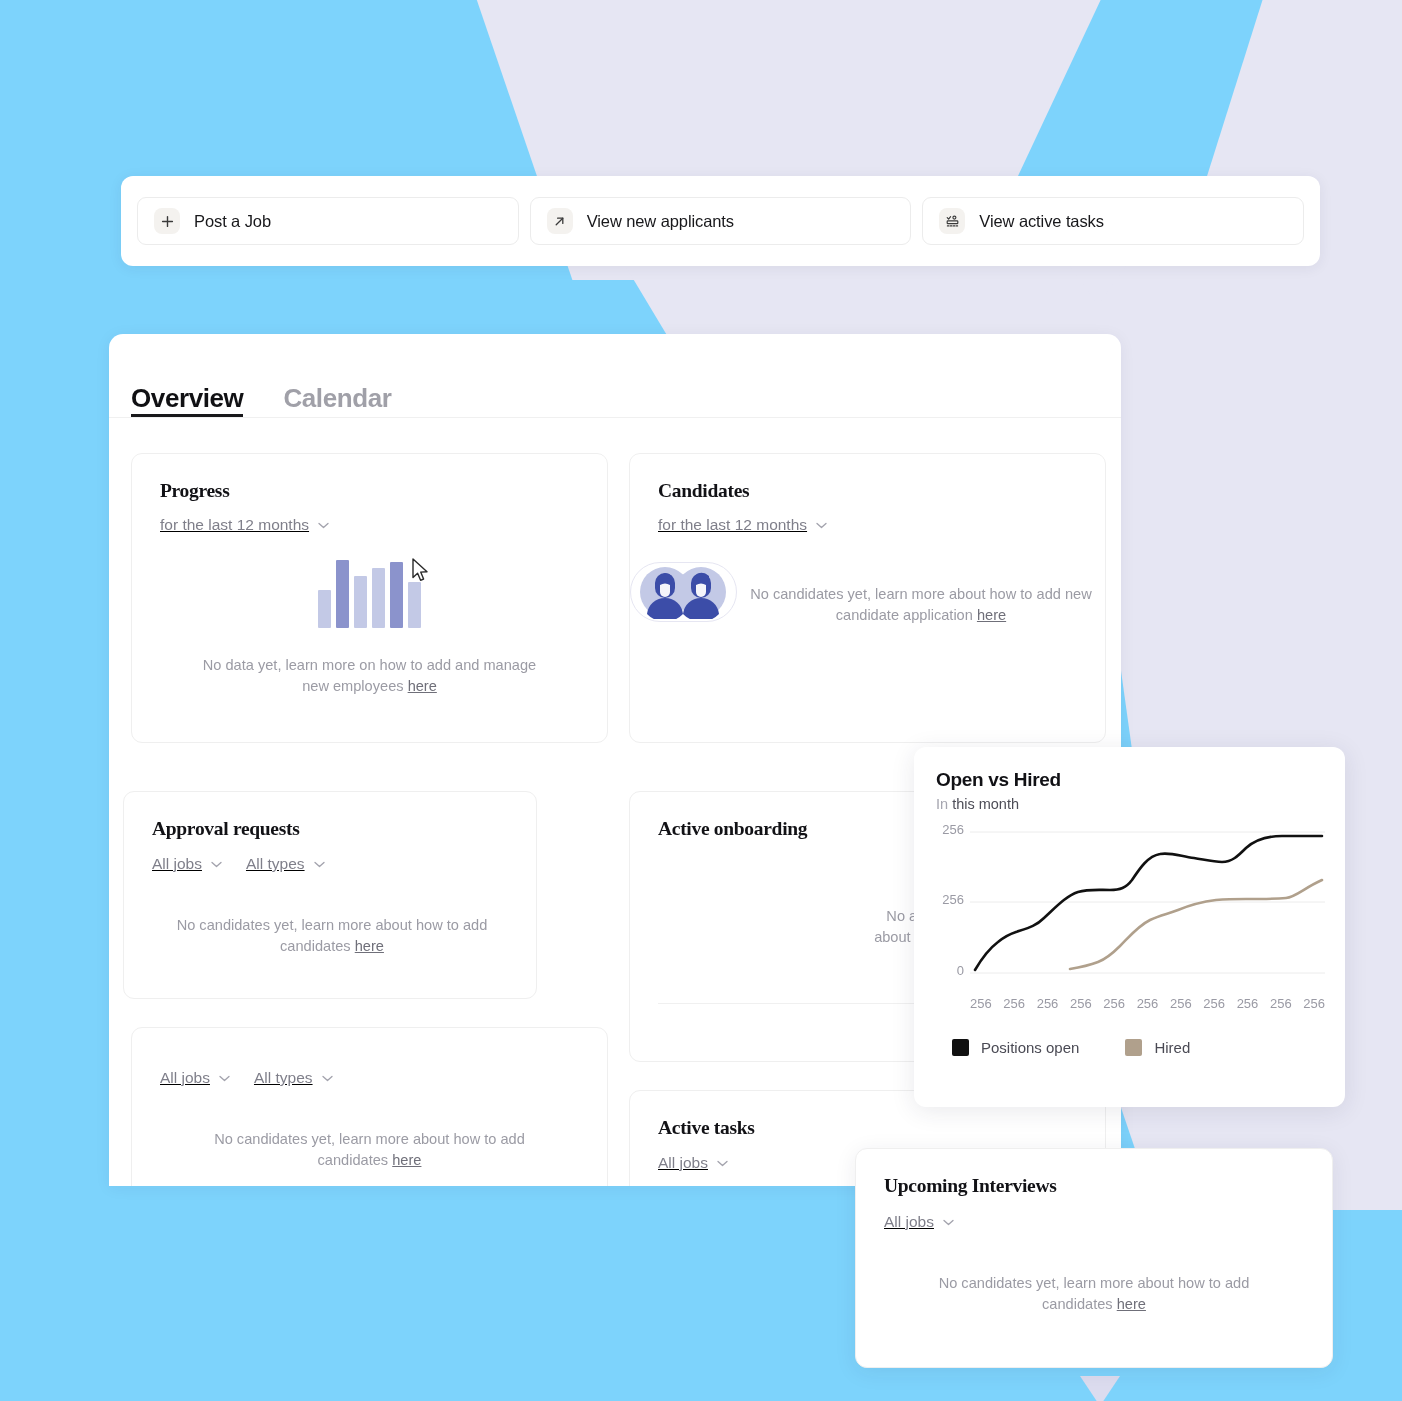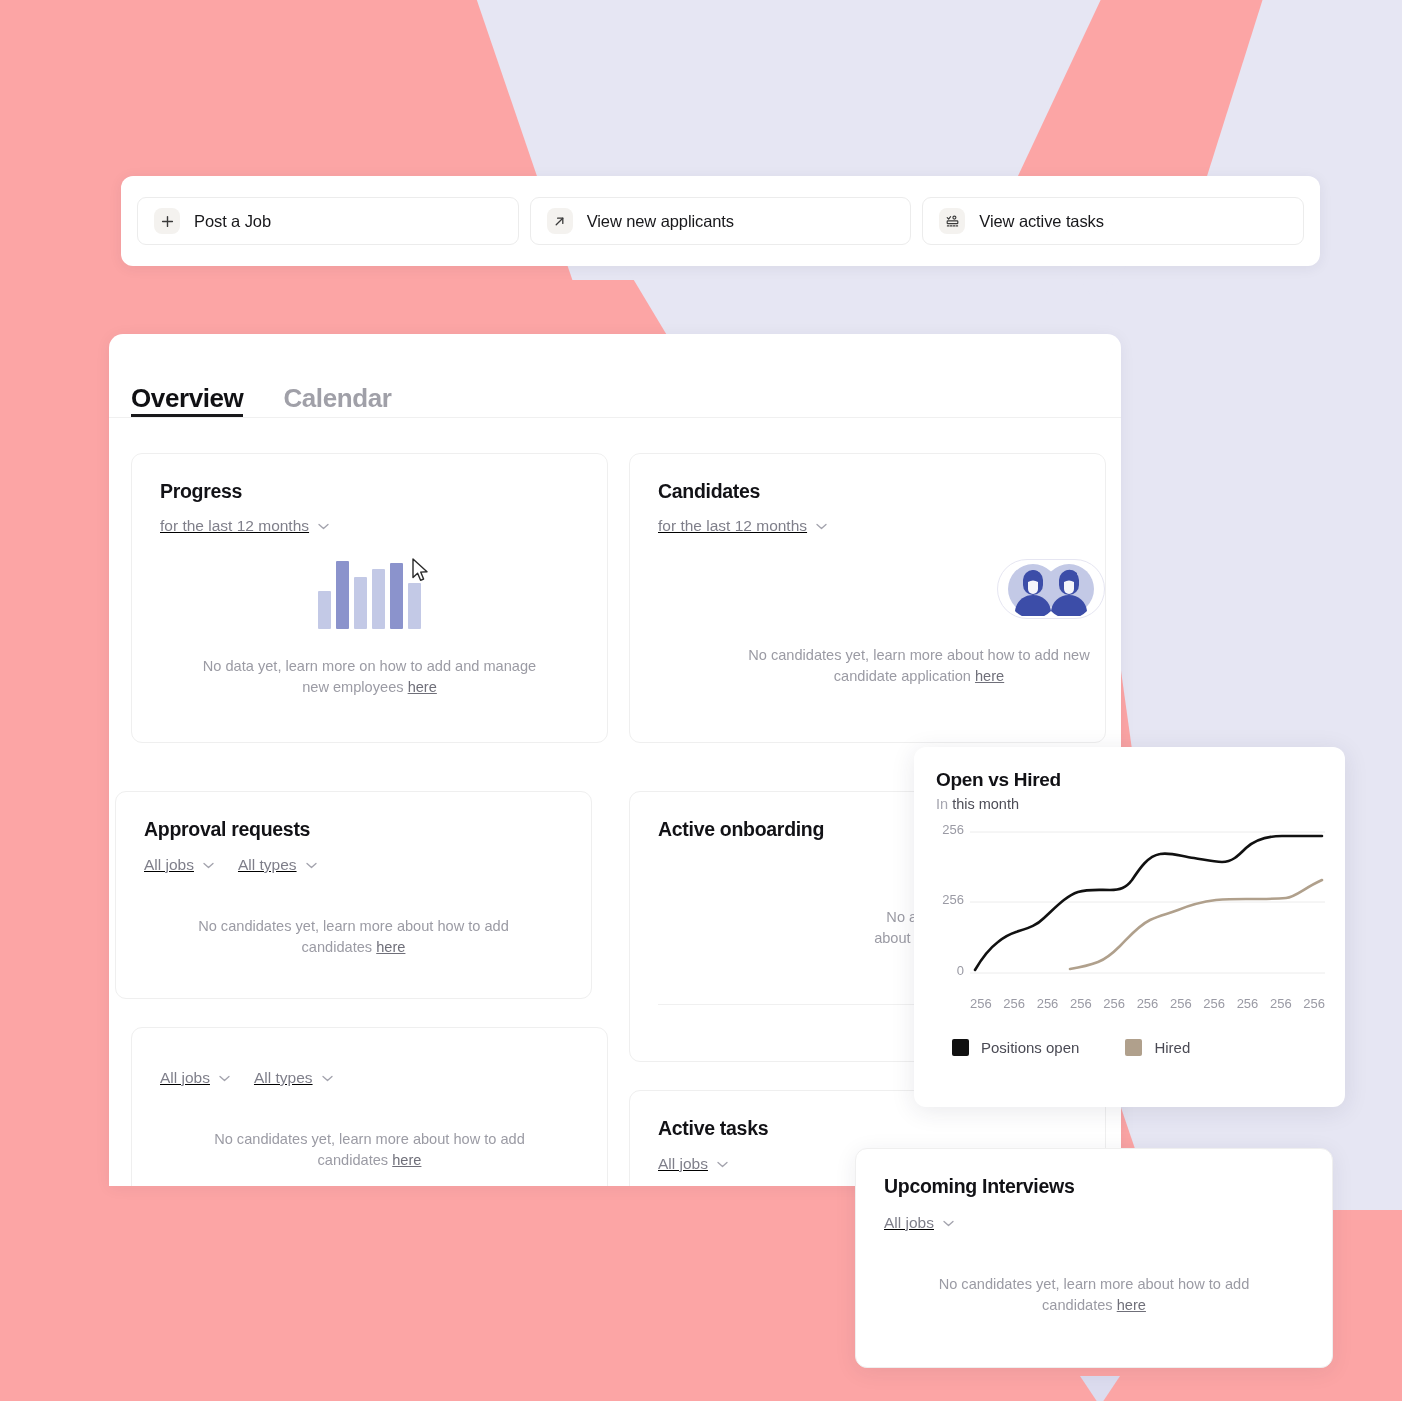--- a/index.html
+++ b/index.html
@@ -5,21 +5,21 @@
   * { box-sizing: border-box; margin: 0; padding: 0; }
   html, body {
     width: 1402px; height: 1401px;
     overflow: hidden;
     font-family: "Liberation Sans", sans-serif;
     background: #fafafb;
   }
   #stage {
     position: relative;
     width: 1402px; height: 1401px;
-    background: #fca5a5;
+    background: #7dd3fc;
     overflow: hidden;
   }
 
   
   .bg-layer { position:absolute; inset:0; overflow:hidden; pointer-events:none; }
   .bg-shape { position:absolute; background:#e5e5f2; }
 
   .bg-v-left {
     left: 470px; top: -20px;
     width: 640px; height: 300px;
@@ -117,20 +117,21 @@
 
   .card {
     position:absolute;
     background:#fff;
     border:1px solid #efefef;
     border-radius:11px;
   }
   .card-title {
     font-size:19.5px; font-weight:bold; color:#121216;
     letter-spacing:-0.3px;
+    font-family:Liberation Serif, serif;
   }
   .filters { display:flex; align-items:flex-end; gap:24px;text-decoration:underline; }
   .filter {
     display:flex; align-items:center; gap:9px;
     font-size:15.5px; color:#7f7f8a; cursor:pointer;
   }
   .chev { display:block; }
   .empty-text {
     font-size:14.6px; color:#9b9ba4; line-height:1.42; text-align:center;
   }
@@ -279,21 +280,21 @@
           <div class="card-title">Candidates</div>
           <div class="filters" style="margin-top:14px;">
             <div class="filter">
               <span>for the last 12 months</span>
               <svg class="chev" width="11" height="7" viewBox="0 0 11 7" fill="none" stroke="#a3a3ad" stroke-width="1.3" stroke-linecap="round" stroke-linejoin="round">
                   <path d="M1 1.5 L5.5 5.6 L10 1.5"></path>
                 </svg>
             </div>
           </div>
         </div>
-        <div style="display:flex; flex-direction:column; align-items:flex-end; margin-top:24px;">
+        <div style="display:flex; flex-direction:row; align-items:center; margin-top:24px;">
           <div class="cand-ill">
             <svg width="102" height="54" viewBox="0 0 102 54">
               <circle cx="33" cy="27" r="25" fill="#c3c9e6"></circle>
               <circle cx="69" cy="27" r="25" fill="#c3c9e6"></circle>
               <g>
                 <path d="M33 8 a10 10 0 0 1 10 10 v5 a10 10 0 0 1 -20 0 v-5 a10 10 0 0 1 10 -10z" fill="#3c4da8"></path>
                 <path d="M27 17 q6 -7 13 -2 v-4 q-7 -6 -13 1z" fill="#3c4da8"></path>
                 <path d="M28 20 q5 -3 10 0 v7 a5 5 0 0 1 -10 0z" fill="#f5f5fa"></path>
                 <path d="M33 33 c-10 0 -17 7 -18 16 a25 25 0 0 0 36 0 c-1 -9 -8 -16 -18 -16z" fill="#3c4da8"></path>
               </g>
@@ -304,21 +305,21 @@
                 <path d="M69 33 c-10 0 -17 7 -18 16 a25 25 0 0 0 36 0 c-1 -9 -8 -16 -18 -16z" fill="#3c4da8"></path>
               </g>
             </svg>
           </div>
           <div class="empty-text" style="margin-top:26px; width:372px;">
             <span>No candidates yet, learn more about how to add new candidate application </span><span class="here-link">here</span>
           </div>
         </div>
       </div>
 
-      <div class="card" style="left:6px; top:373px; width:477px; height:208px;">
+      <div class="card" style="left:14px; top:373px; width:414px; height:208px;">
         <div style="padding:26px 28px 0 28px;">
           <div class="card-title">Approval requests</div>
           <div class="filters" style="margin-top:15px;">
             <div class="filter">
               <span>All jobs</span>
               <svg class="chev" width="11" height="7" viewBox="0 0 11 7" fill="none" stroke="#a3a3ad" stroke-width="1.3" stroke-linecap="round" stroke-linejoin="round">
                   <path d="M1 1.5 L5.5 5.6 L10 1.5"></path>
                 </svg>
             </div>
             <div class="filter">

